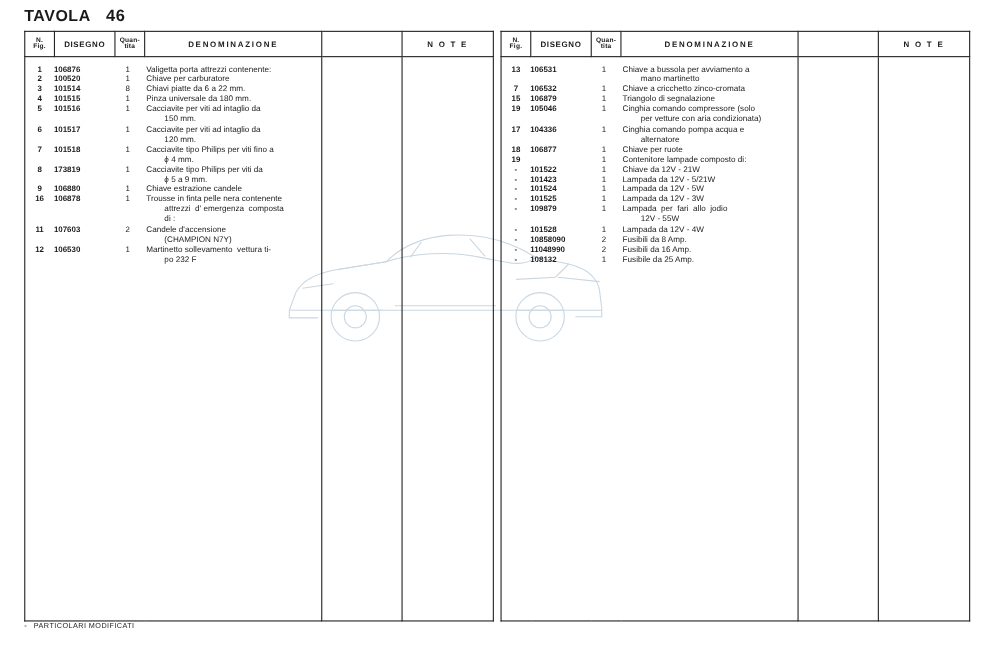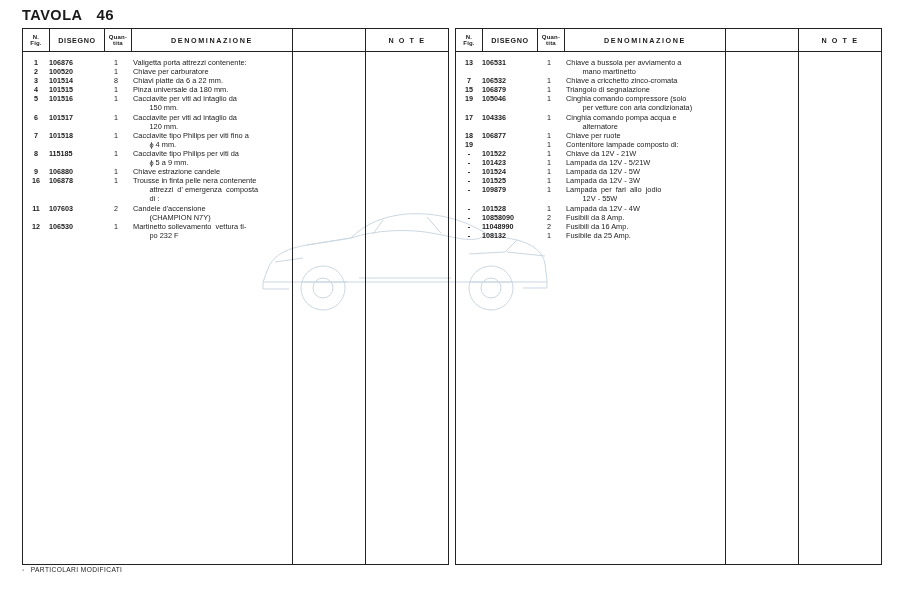--- a/index.html
+++ b/index.html
@@ -238,21 +238,21 @@
                 <div class="c-den">Cacciavite tipo Philips per viti fino a</div>
               </div>
               <div class="rowline">
                 <div class="c-fig"></div>
                 <div class="c-dis"></div>
                 <div class="c-qta"></div>
                 <div class="c-den">        ϕ 4 mm.</div>
               </div>
               <div class="rowline">
                 <div class="c-fig">8</div>
-                <div class="c-dis">115185</div>
+                <div class="c-dis">173819</div>
                 <div class="c-qta">1</div>
                 <div class="c-den">Cacciavite tipo Philips per viti da</div>
               </div>
               <div class="rowline">
                 <div class="c-fig"></div>
                 <div class="c-dis"></div>
                 <div class="c-qta"></div>
                 <div class="c-den">        ϕ 5 a 9 mm.</div>
               </div>
               <div class="rowline">

